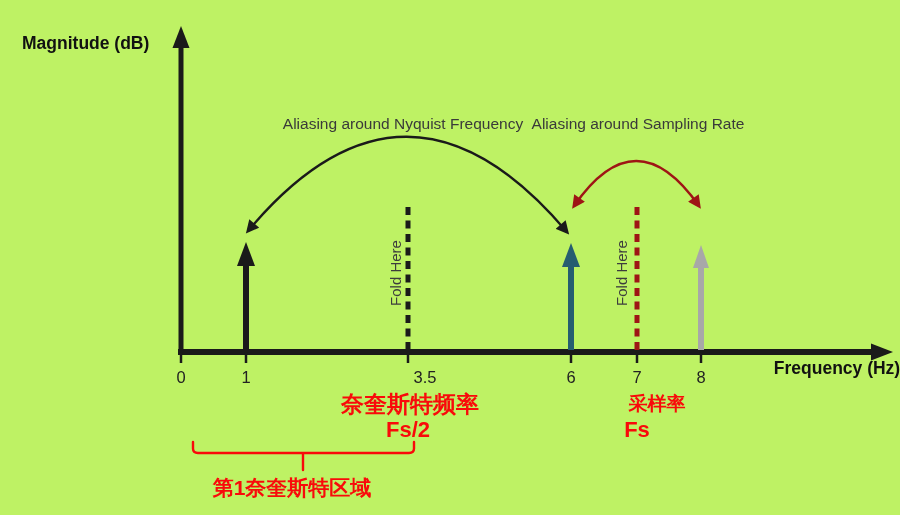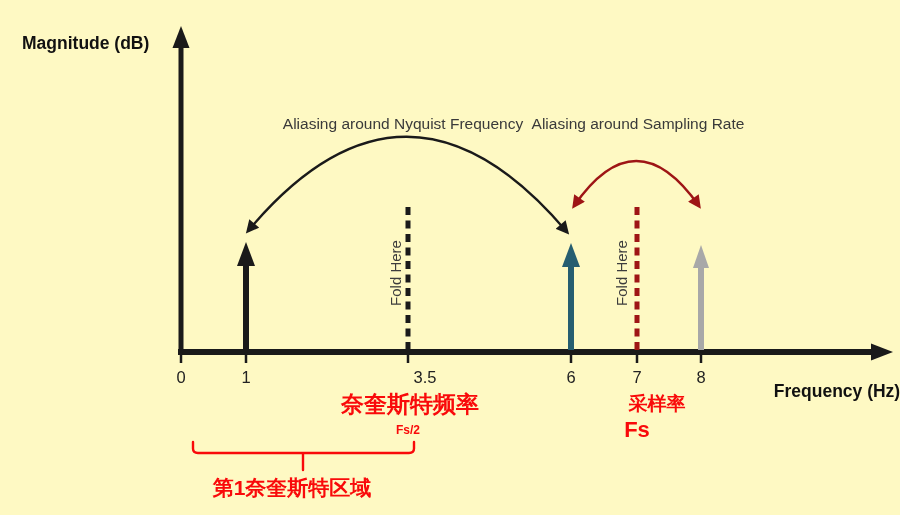--- a/index.html
+++ b/index.html
@@ -1,47 +1,47 @@
 <!DOCTYPE html>
 <html><head>
 <meta charset="utf-8">
 <style>
   html, body { margin: 0; padding: 0; background: #ffffff; }
   .canvas {
     position: relative;
     width: 900px;
     height: 515px;
-    background: #fef9c3;
+    background: #bef264;
     font-family: "Liberation Sans", "DejaVu Sans", sans-serif;
     overflow: hidden;
   }
   .canvas svg { position: absolute; left: 0; top: 0; }
   .lbl {
     position: absolute;
     white-space: nowrap;
     transform: translate(-50%, -50%);
   }
   .axis-title { font-size: 17.5px; font-weight: bold; color: #111111; }
   .magnitude-title { left: 22px; top: 33px; transform: none; }
-  .frequency-title { left: 815px; top: 391px; padding-left: 44px; }
+  .frequency-title { left: 815px; top: 368px; padding-left: 44px; }
   .arc-label { font-size: 15.5px; color: #3a3a3a; }
   .arc-label-1 { left: 403px; top: 124px; }
   .arc-label-2 { left: 638px; top: 124px; }
   .fold-label {
     font-size: 15px; color: #3d3d3d;
     transform: translate(-50%, -50%) rotate(-90deg);
   }
   .fold-label-1 { left: 395px; top: 273px; }
   .fold-label-2 { left: 621px; top: 273px; }
   .tick-label { font-size: 16.5px; color: #222222; top: 377px; }
   .t0 { left: 181px; } .t1 { left: 246px; } .t2 { left: 425px; }
   .t3 { left: 571px; } .t4 { left: 637px; } .t5 { left: 701px; }
   .red-note { color: #f90a0a; font-weight: bold; }
   .nyq-cn { left: 410px; top: 404px; font-size: 23px; }
-  .nyq-fs { left: 408px; top: 430px; font-size: 12px; }
+  .nyq-fs { left: 408px; top: 430px; font-size: 22px; }
   .smp-cn { left: 657px; top: 404px; font-size: 19px; }
   .smp-fs { left: 637px; top: 430px; font-size: 22px; }
   .zone-cn { left: 292px; top: 488px; font-size: 21px; }
 </style>
 </head>
 <body>
 
 <div class="canvas">
 
   <svg width="900" height="515" viewBox="0 0 900 515">

